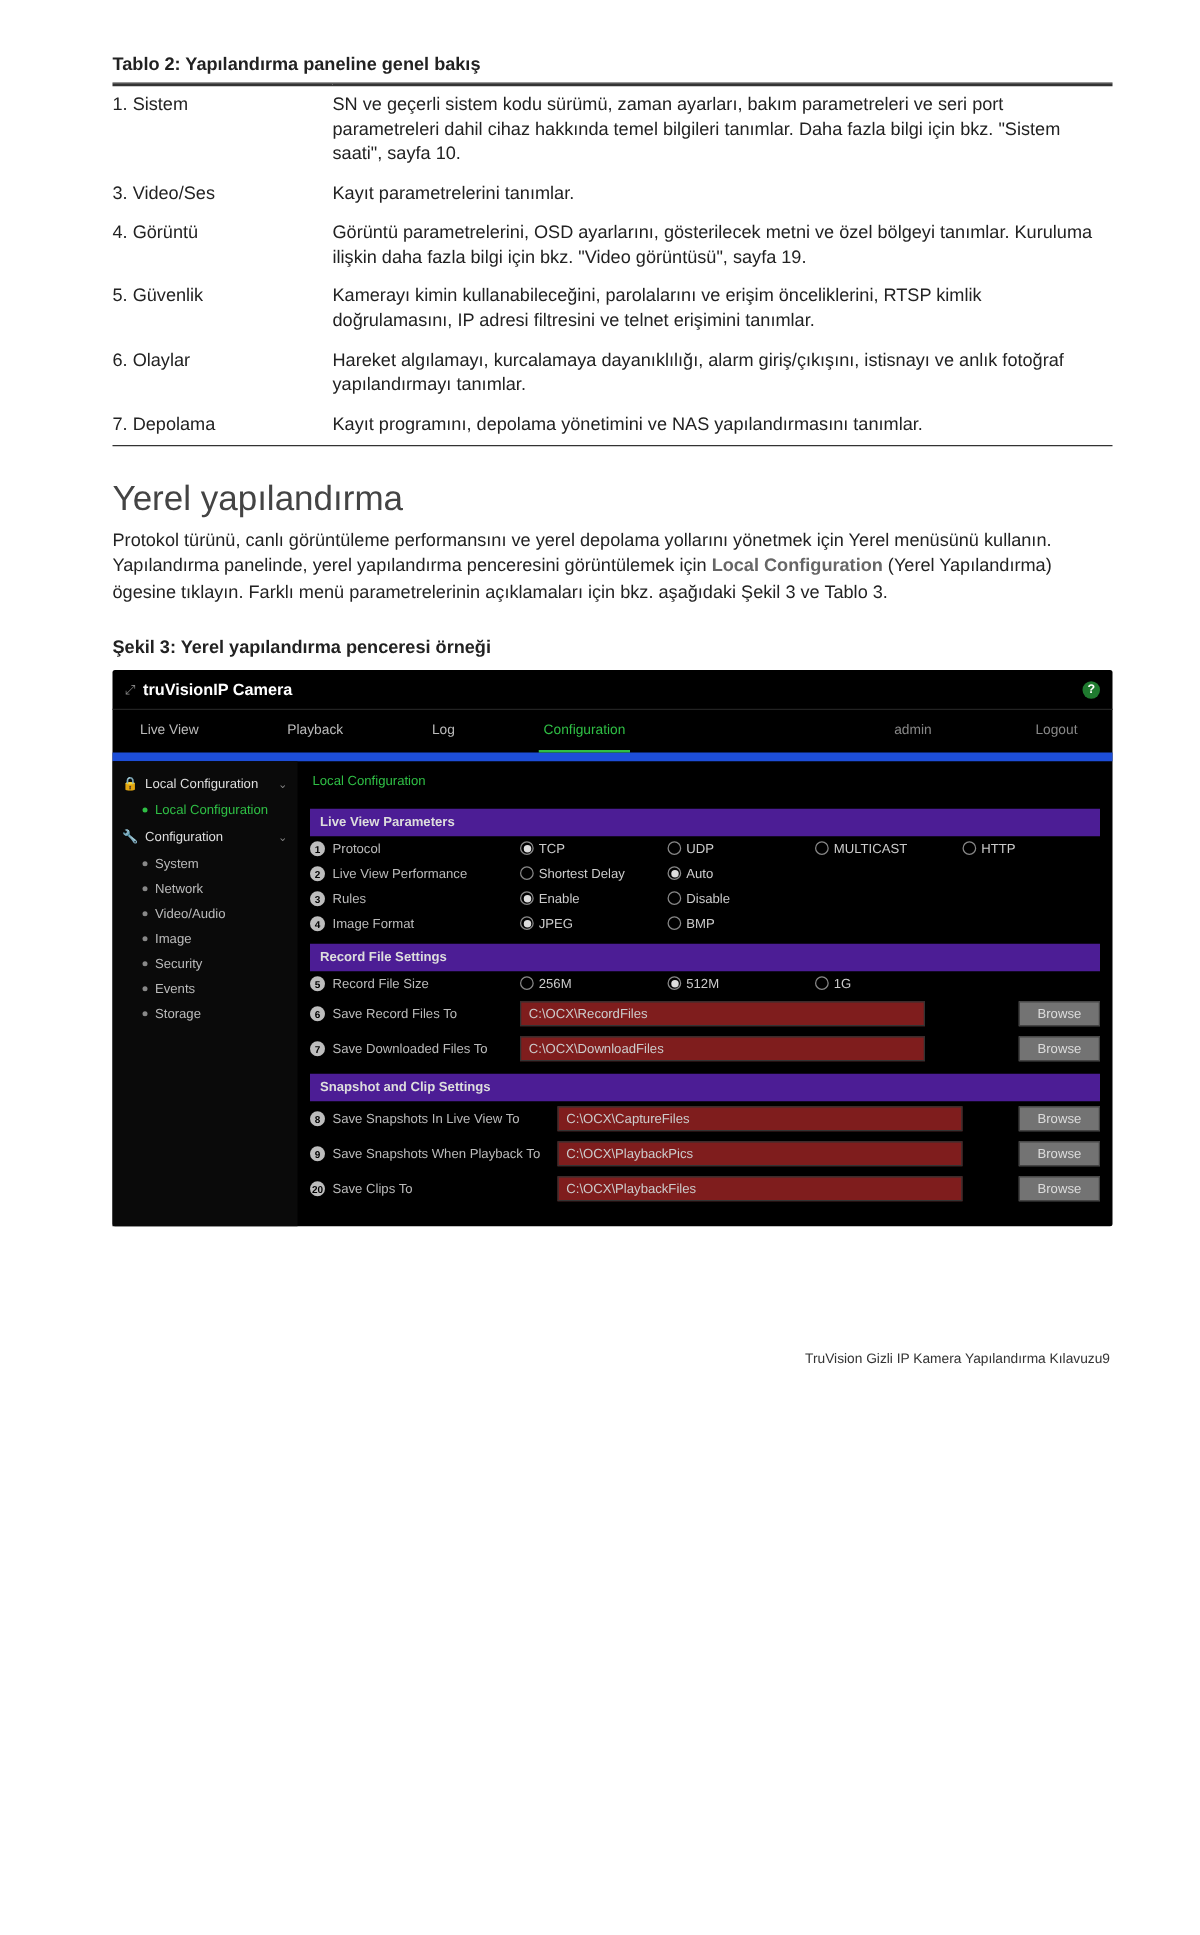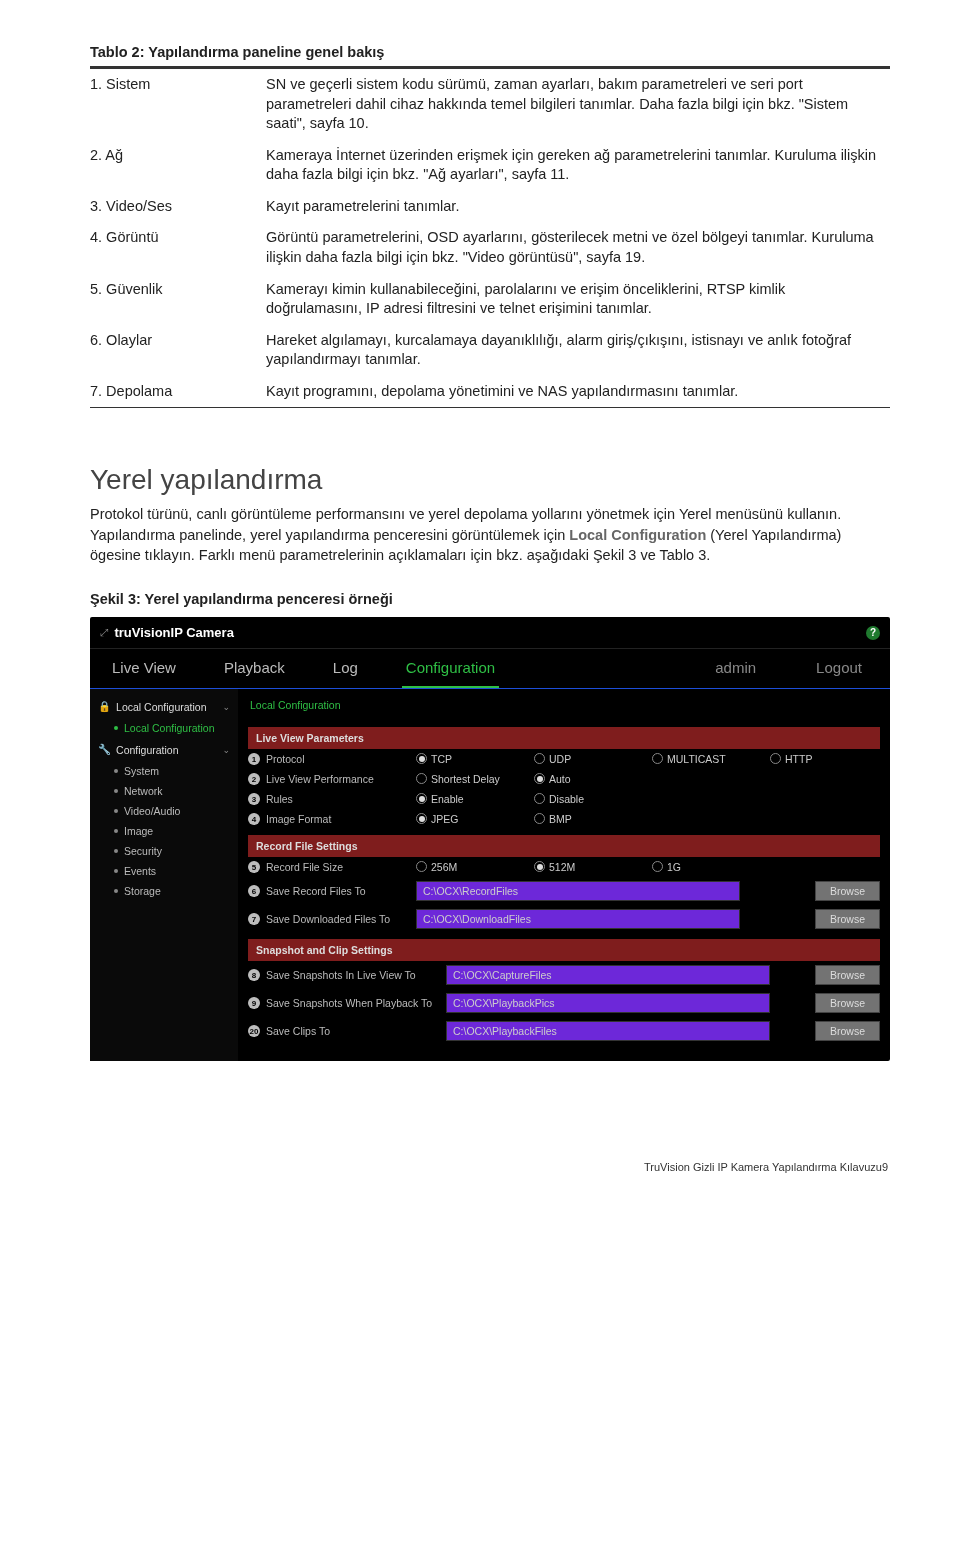--- a/index.html
+++ b/index.html
@@ -4,75 +4,71 @@
 <style>
   body{margin:0;font-family:Arial,Helvetica,sans-serif;font-size:14.5px;color:#222;background:#fff;width:960px}
   .page{padding:44px 70px 30px 90px}
   .tbl-caption{font-weight:bold;margin-bottom:6px}
   .hline{border-top:1px solid #333;margin:0}
   table.def{width:100%;border-collapse:collapse}
   table.def th{text-align:left;font-weight:bold;padding:6px 8px 6px 0;vertical-align:top}
   table.def td{padding:6px 8px 6px 0;vertical-align:top;line-height:1.35}
   table.def .col1{width:22%}
   .divider{border-top:1px solid #333}
-  .sec-h{font-size:28px;color:#444;margin:56px 0 8px;font-weight:normal}
+  .sec-h{font-size:28px;color:#444;margin:26px 0 8px;font-weight:normal}
   .body-text{line-height:1.4;margin:6px 0}
   .gray-b{color:#666;font-weight:bold}
   .fig-caption{font-weight:bold;margin:26px 0 10px}
   
   .shot{background:#000;color:#bbb;font-size:10.5px;border-radius:2px}
   .shot .topbar{display:flex;align-items:center;padding:8px 10px;border-bottom:1px solid #222}
   .brand{color:#fff;font-weight:bold;font-size:13px}
-  .tabs{display:flex;gap:40px;padding:0 18px;border-bottom:1px solid #1d4ed8;font-size:15px}
+  .tabs{display:flex;gap:63px;padding:0 18px;border-bottom:7px solid #1d4ed8;font-size:11px}
   .tabs div{padding:10px 4px;color:#bbb}
   .tabs .active{color:#2fbf45;border-bottom:2px solid #2fbf45}
   .tabs .sp{flex:1}
   .tabs .light{color:#888;padding:10px 10px}
   .body-shot{display:flex}
   .side{width:148px;background:#0a0a0a;padding:6px 0;font-size:10.5px}
   .side .grp{color:#ddd;padding:5px 8px;display:flex;align-items:center;gap:5px}
   .side .it{color:#bbb;padding:4px 6px 4px 24px;display:flex;align-items:center;gap:6px}
   .side .it.active{color:#2fbf45}
   .bullet{width:4px;height:4px;border-radius:50%;background:#888;display:inline-block}
   .it.active .bullet{background:#2fbf45}
   .chev{color:#888;margin-left:auto;font-size:9px}
   .main{flex:1;padding:6px 10px 16px}
   .crumb{color:#2fbf45;font-size:10.5px;padding:4px 2px 10px}
-  .panel-h{background:#7f1d1d;color:#ddd;font-size:10.5px;font-weight:bold;padding:5px 8px;margin-top:6px}
+  .panel-h{background:#4c1d95;color:#ddd;font-size:10.5px;font-weight:bold;padding:5px 8px;margin-top:6px}
   .row{display:flex;align-items:center;padding:4px 0;gap:8px}
   .circ{width:12px;height:12px;border-radius:50%;background:#bdbdbd;color:#000;font-size:8px;font-weight:bold;display:inline-flex;align-items:center;justify-content:center;margin-right:6px}
   .lbl{width:160px;color:#bbb;display:flex;align-items:center}
   .opt{display:flex;gap:4px;width:110px;color:#ccc}
   .radio{width:9px;height:9px;border-radius:50%;border:1px solid #888;display:inline-block;position:relative;background:#000}
   .radio.sel::after{content:"";position:absolute;inset:1.5px;background:#ddd;border-radius:50%}
-  .txtin{flex:1;background:#6d28d9;color:#ccc;padding:3px 6px;font-size:10.5px;border:1px solid #333;max-width:310px}
+  .txtin{flex:1;background:#7f1d1d;color:#ccc;padding:3px 6px;font-size:10.5px;border:1px solid #333;max-width:310px}
   .browse{background:#737373;color:#ddd;padding:3px 14px;border:1px solid #444;font-size:10.5px;margin-left:auto}
   .help{width:14px;height:14px;border-radius:50%;background:#1f7a2f;color:#fff;font-size:10px;font-weight:bold;display:inline-flex;align-items:center;justify-content:center;margin-left:auto}
   .footer{display:flex;justify-content:flex-end;font-size:11px;color:#333;margin-top:100px;padding:0 2px}
 </style>
 </head>
 <body>
 <div class="page">
 
 <div class="tbl-caption">Tablo 2: Yapılandırma paneline genel bakış</div>
 <div class="hline"></div>
 <table class="def">
   <tbody>
   <tr class="divider">
           <td colspan="2" style="padding:0">
             <div class="hline"></div>
           </td>
         </tr>
   <tr>
           <td class="col1">1. Sistem</td>
           <td>SN ve geçerli sistem kodu sürümü, zaman ayarları, bakım parametreleri ve seri port parametreleri dahil cihaz hakkında temel bilgileri tanımlar. Daha fazla bilgi için bkz. "Sistem saati", sayfa 10.</td>
-        </tr>
-  <tr>
-          <td class="col1">2. Ağ</td>
-          <td>Kameraya İnternet üzerinden erişmek için gereken ağ parametrelerini tanımlar. Kuruluma ilişkin daha fazla bilgi için bkz. "Ağ ayarları", sayfa 11.</td>
         </tr>
   <tr>
           <td class="col1">3. Video/Ses</td>
           <td>Kayıt parametrelerini tanımlar.</td>
         </tr>
   <tr>
           <td class="col1">4. Görüntü</td>
           <td>Görüntü parametrelerini, OSD ayarlarını, gösterilecek metni ve özel bölgeyi tanımlar. Kuruluma ilişkin daha fazla bilgi için bkz. "Video görüntüsü", sayfa 19.</td>
         </tr>
   <tr>

